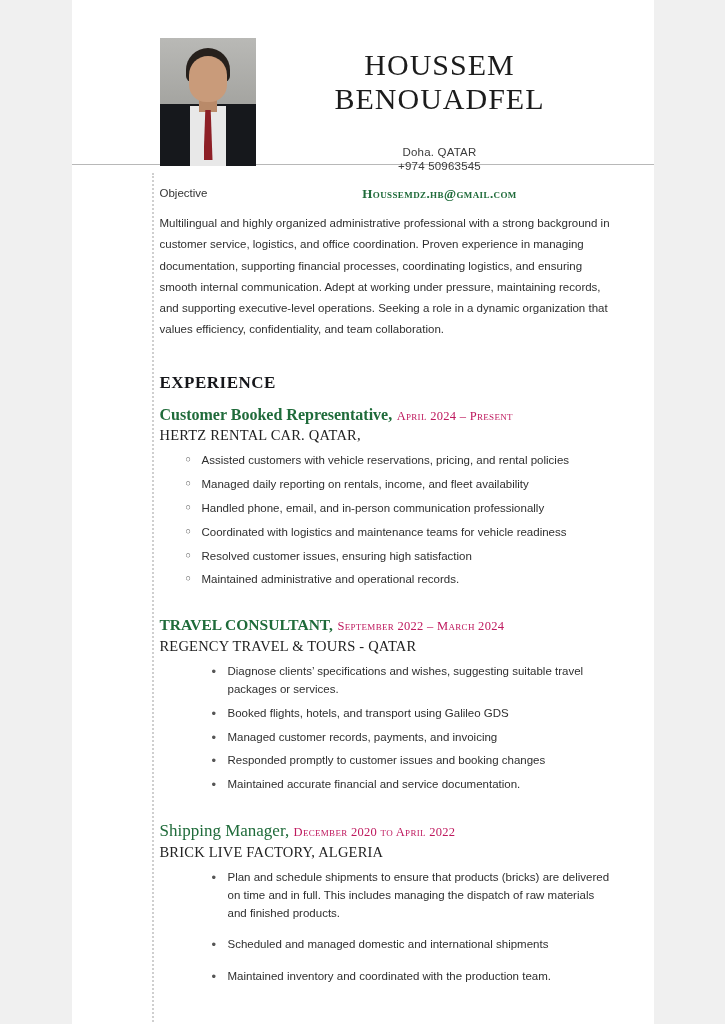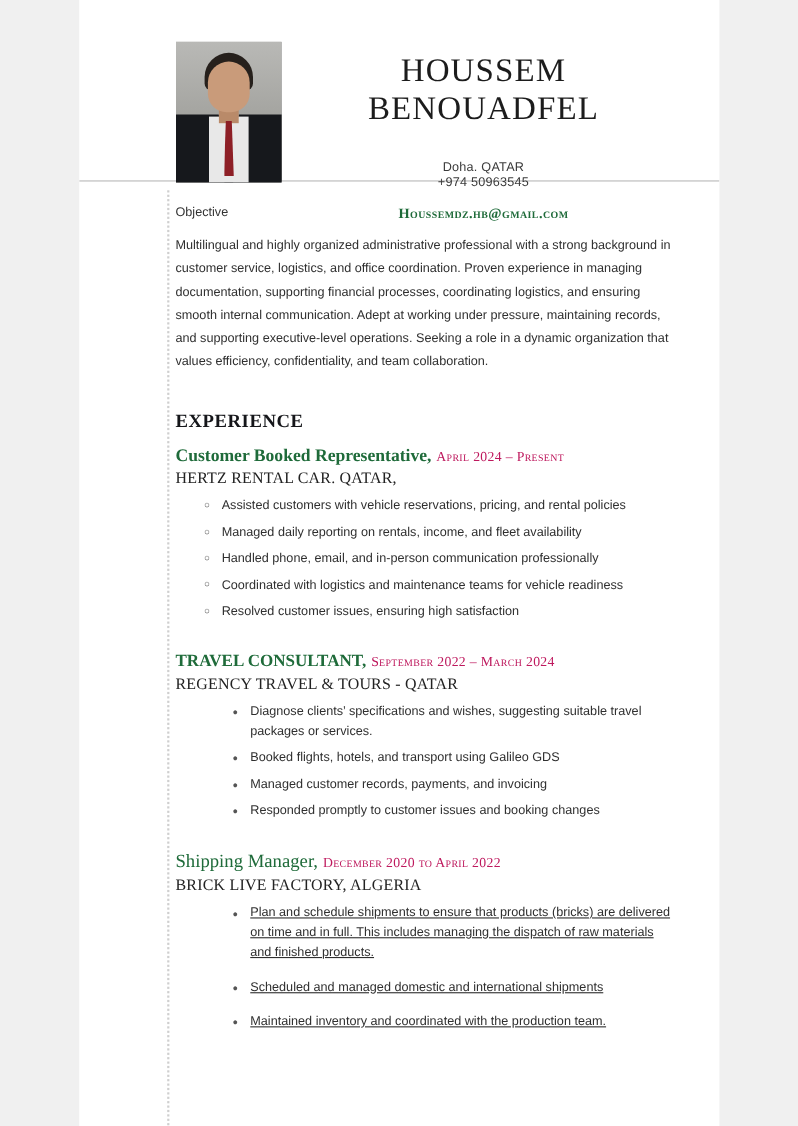--- a/index.html
+++ b/index.html
@@ -206,21 +206,21 @@
   }
   ul.duties li::before {
     content: "•";
     position: absolute;
     left: 0;
     top: -1px;
     color: #555;
     font-size: 13px;
   }
   ul.duties.open li::before { content: "\25CB"; font-size: 9px; top: 1px; }
-  ul.duties.wide li { margin-bottom: 14px; text-decoration: underline; }
+  ul.duties.wide li { margin-bottom: 14px; }
 </style>
 </head>
 <body>
 
 <div class="page">
 
   <div class="header">
     <div class="photo">
       <div class="bg"></div>
       <div class="suit-l"></div>
@@ -254,34 +254,36 @@
         <span class="job-title t1">Customer Booked Representative,</span>
         <span class="job-dates">April 2024 – Present</span>
       </div>
       <div class="job-company">HERTZ RENTAL CAR. QATAR,</div>
       <ul class="duties open">
         <li>Assisted customers with vehicle reservations, pricing, and rental policies</li>
         <li>Managed daily reporting on rentals, income, and fleet availability</li>
         <li>Handled phone, email, and in-person communication professionally</li>
         <li>Coordinated with logistics and maintenance teams for vehicle readiness</li>
         <li>Resolved customer issues, ensuring high satisfaction</li>
+        <li>Maintained administrative and operational records.</li>
       </ul>
     </div>
 
     <div class="job">
       <div class="job-head">
         <span class="job-title t2">TRAVEL CONSULTANT,</span>
         <span class="job-dates">September 2022 – March 2024</span>
       </div>
       <div class="job-company">REGENCY TRAVEL &amp; TOURS - QATAR</div>
       <ul class="duties indent">
         <li>Diagnose clients’ specifications and wishes, suggesting suitable travel packages or services.</li>
         <li>Booked flights, hotels, and transport using Galileo GDS</li>
         <li>Managed customer records, payments, and invoicing</li>
         <li>Responded promptly to customer issues and booking changes</li>
+        <li>Maintained accurate financial and service documentation.</li>
       </ul>
     </div>
 
     <div class="job">
       <div class="job-head">
         <span class="job-title t3">Shipping Manager,</span>
         <span class="job-dates">December 2020 to April 2022</span>
       </div>
       <div class="job-company">BRICK LIVE FACTORY, ALGERIA</div>
       <ul class="duties indent wide">

